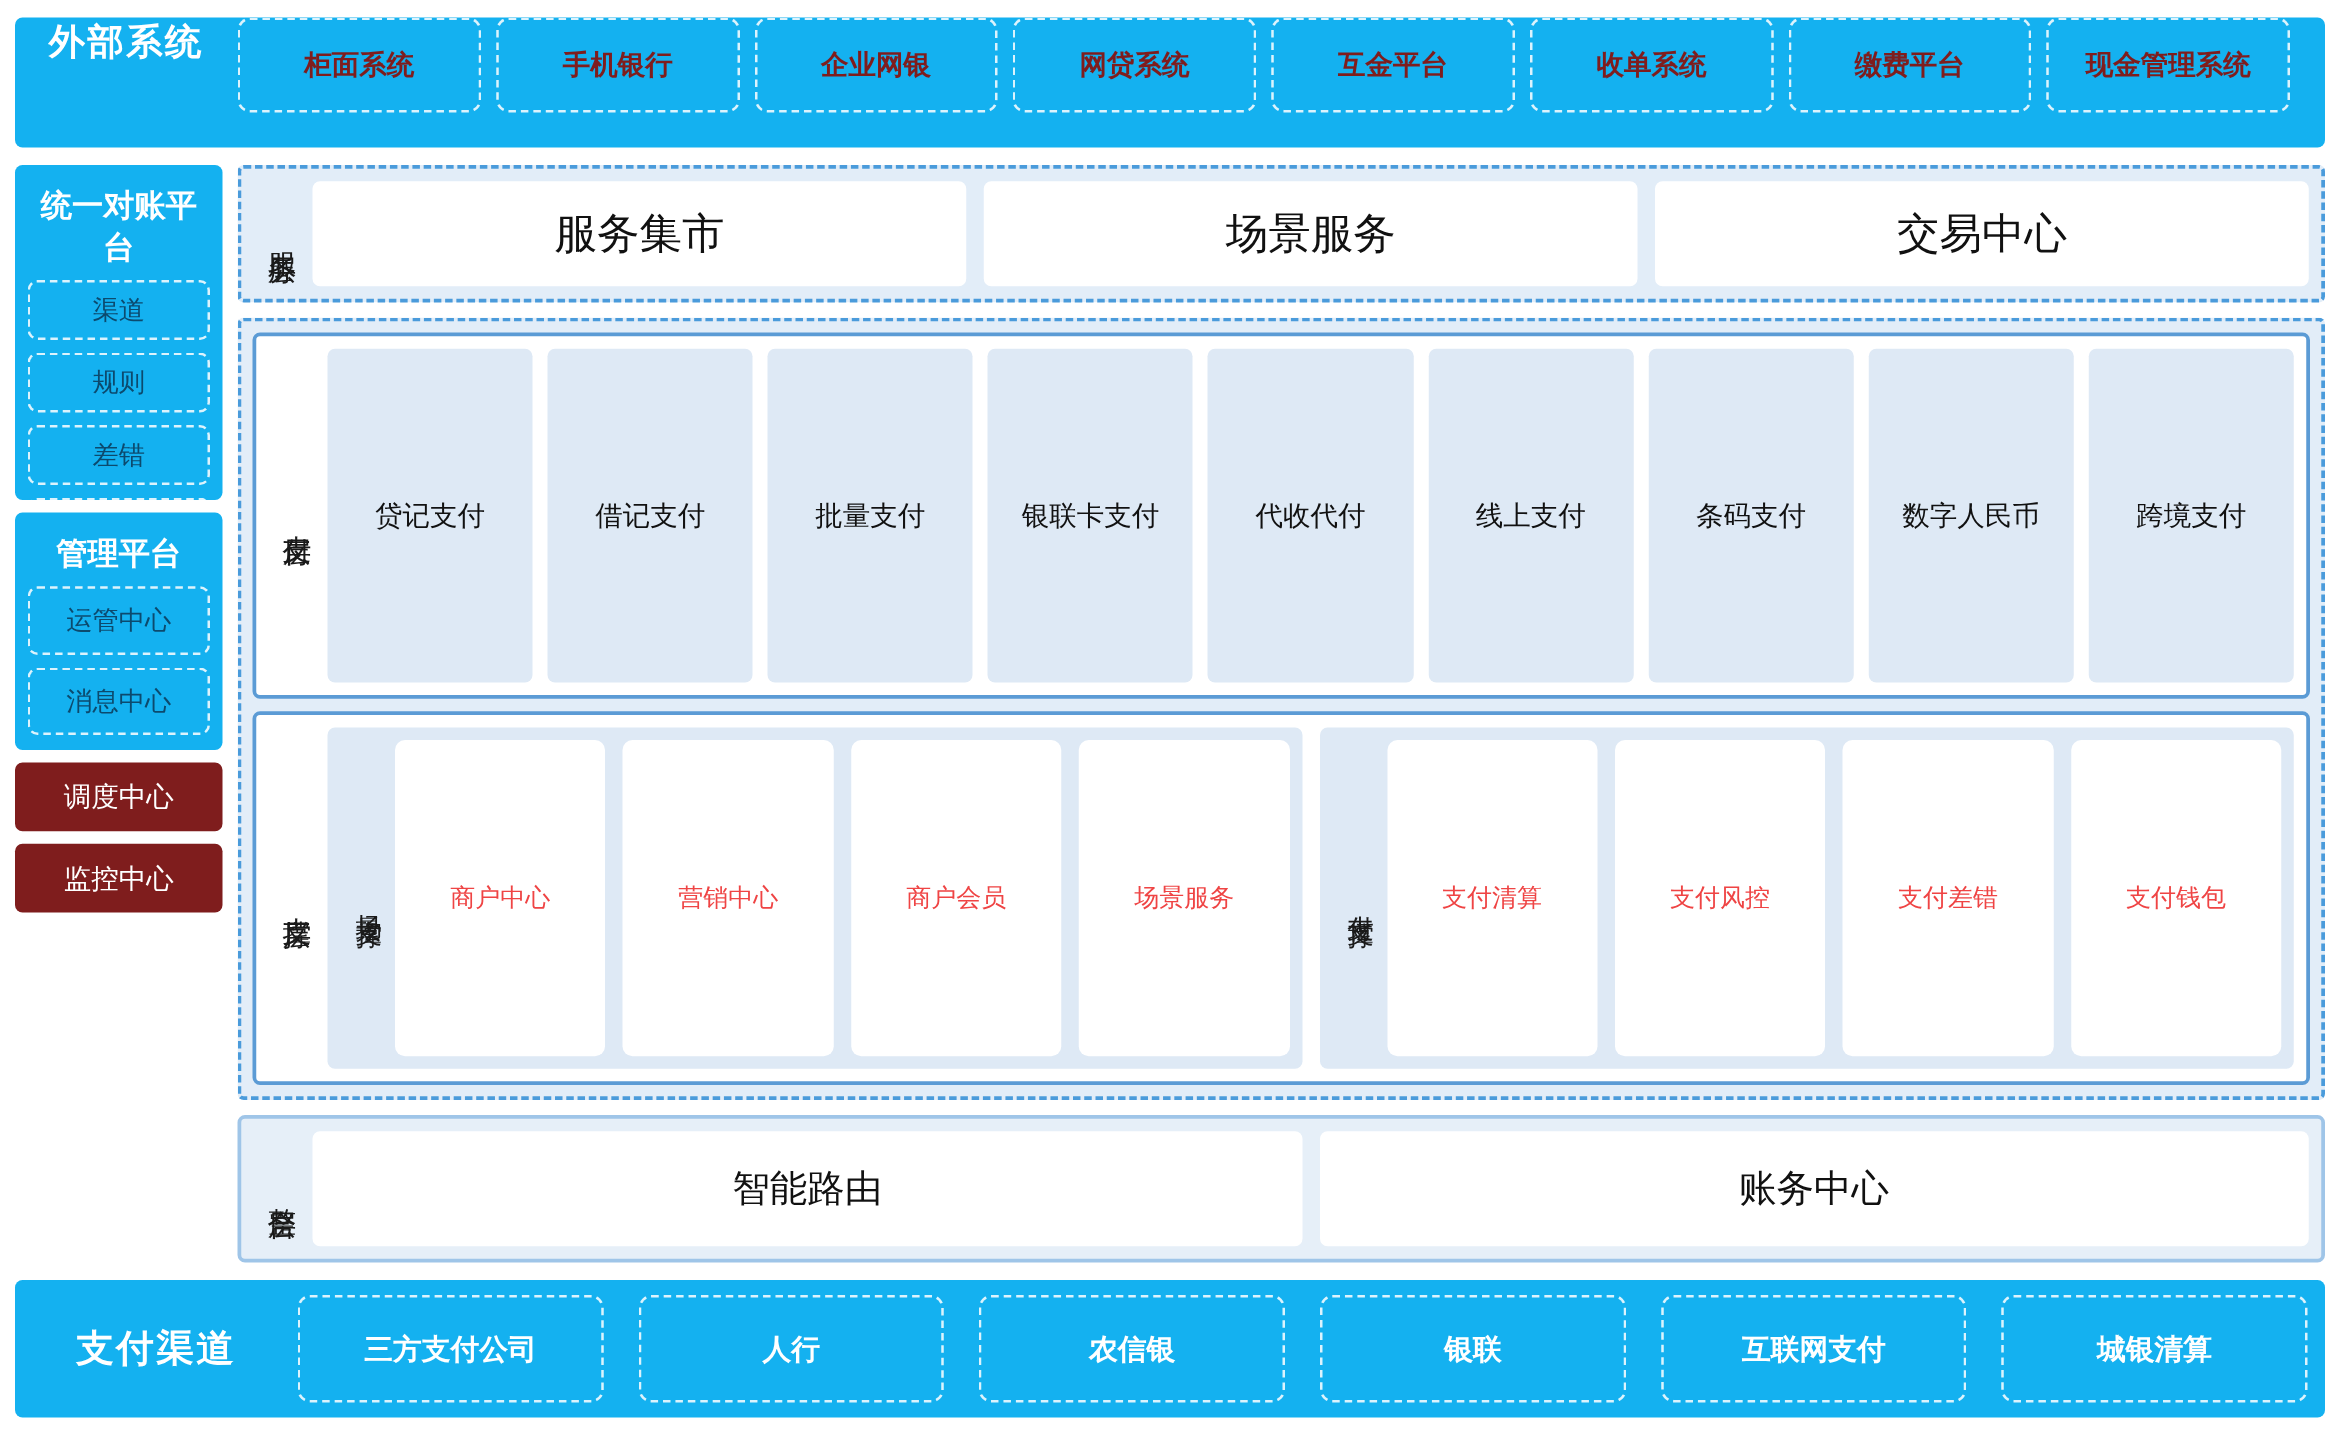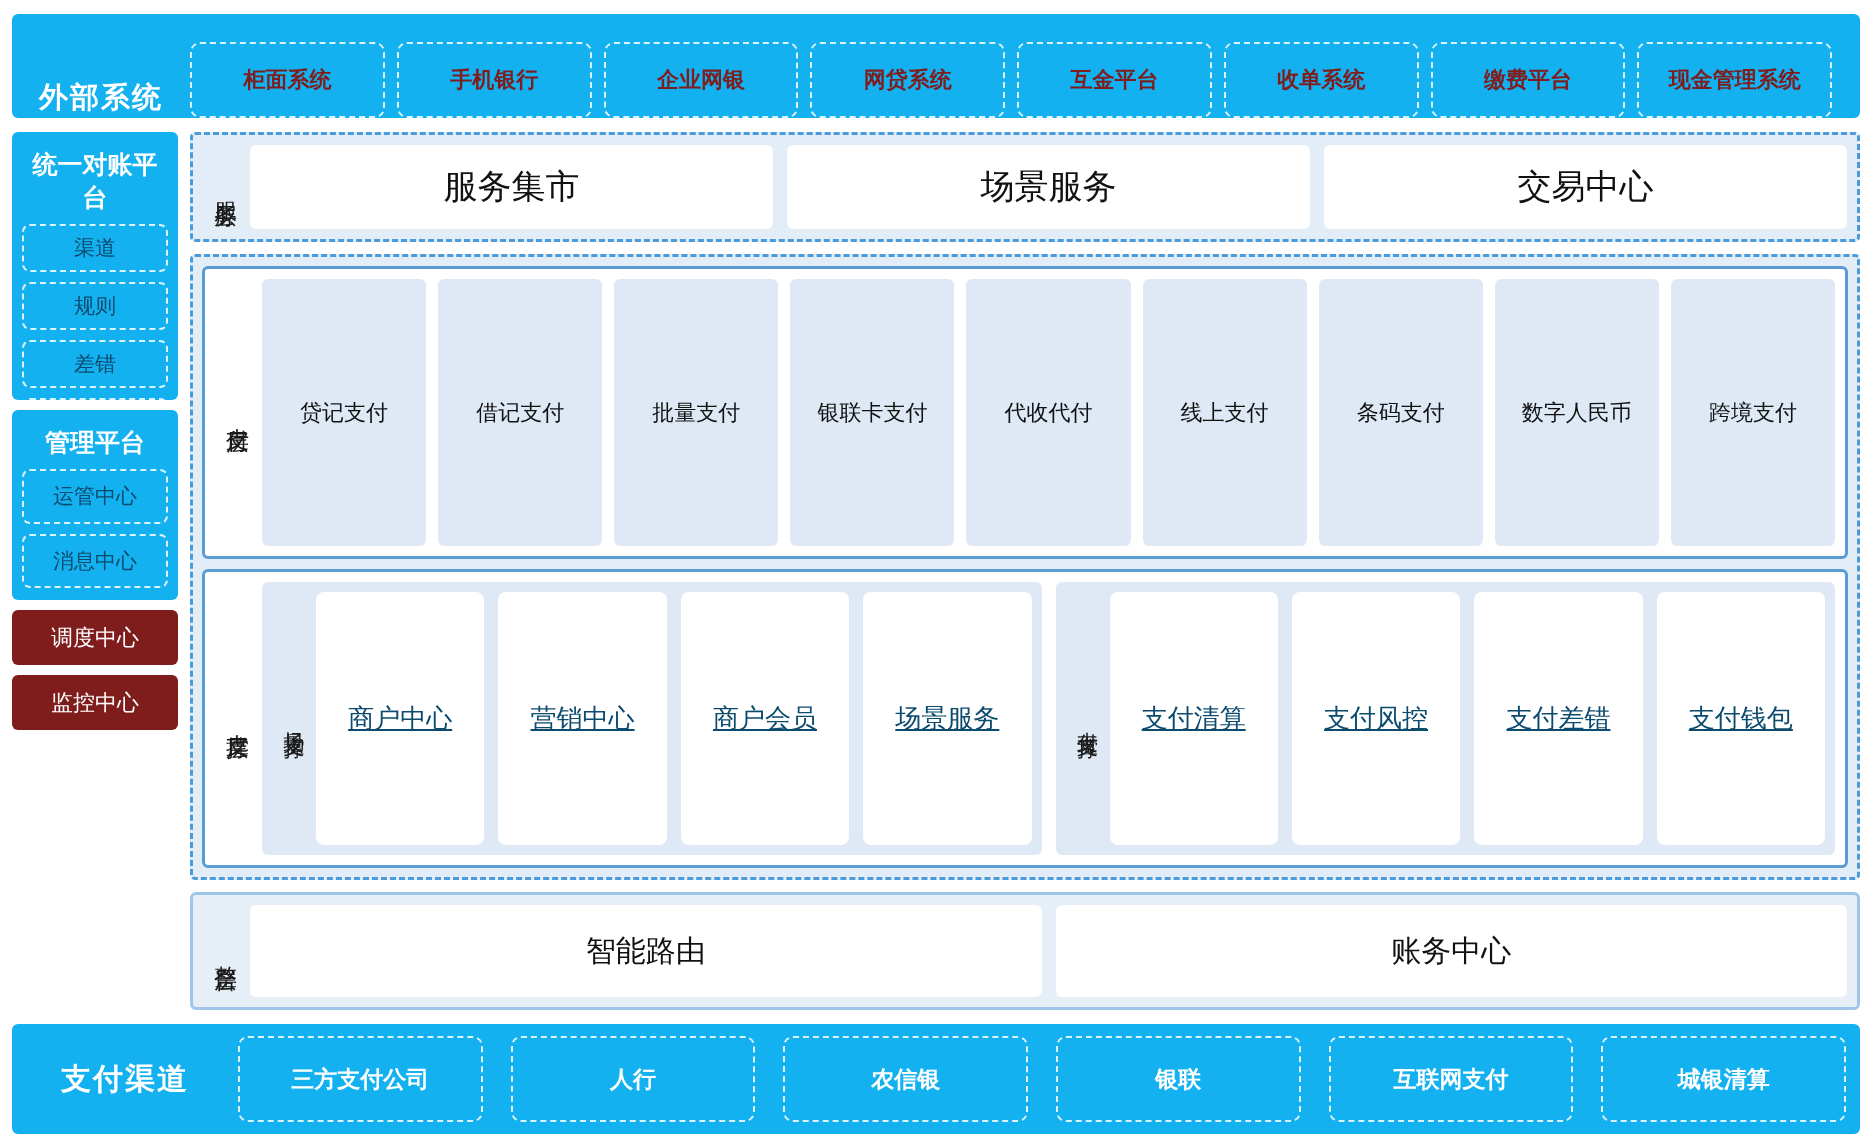--- a/index.html
+++ b/index.html
@@ -14,21 +14,21 @@
     background: #ffffff;
     padding: 14px 12px 12px 12px;
     display: flex; flex-direction: column;
   }
 
   
   .ext-bar {
     background: #14B1F0;
     border-radius: 6px;
     height: 104px;
-    display: flex; align-items: flex-end;
+    display: flex; align-items: flex-start;
     padding: 0 28px 0 0;
     flex: 0 0 auto;
   }
   .ext-title {
     color: #ffffff;
     font-size: 29px;
     font-weight: bold;
     letter-spacing: 2px;
     width: 178px;
     text-align: center;
@@ -175,24 +175,23 @@
     padding: 10px;
     display: flex; align-items: stretch;
     flex: 1 1 0;
   }
   .support-cards { display: flex; gap: 14px; flex: 1 1 auto; }
   .support-card {
     flex: 1 1 0;
     background: #ffffff;
     border-radius: 8px;
     display: flex; align-items: center; justify-content: center;
-    font-size: 26px;
-    color: #0c4a6e;
+    font-size: 20px;
+    color: #ef4444;
     min-height: 104px;
-    text-decoration: underline;
   }
 
   
   .integ-box {
     border: 3px solid #9FC5E8;
     border-radius: 6px;
     background: #E6EFF8;
     padding: 10px;
     display: flex; align-items: stretch;
     flex: 0 0 auto;

